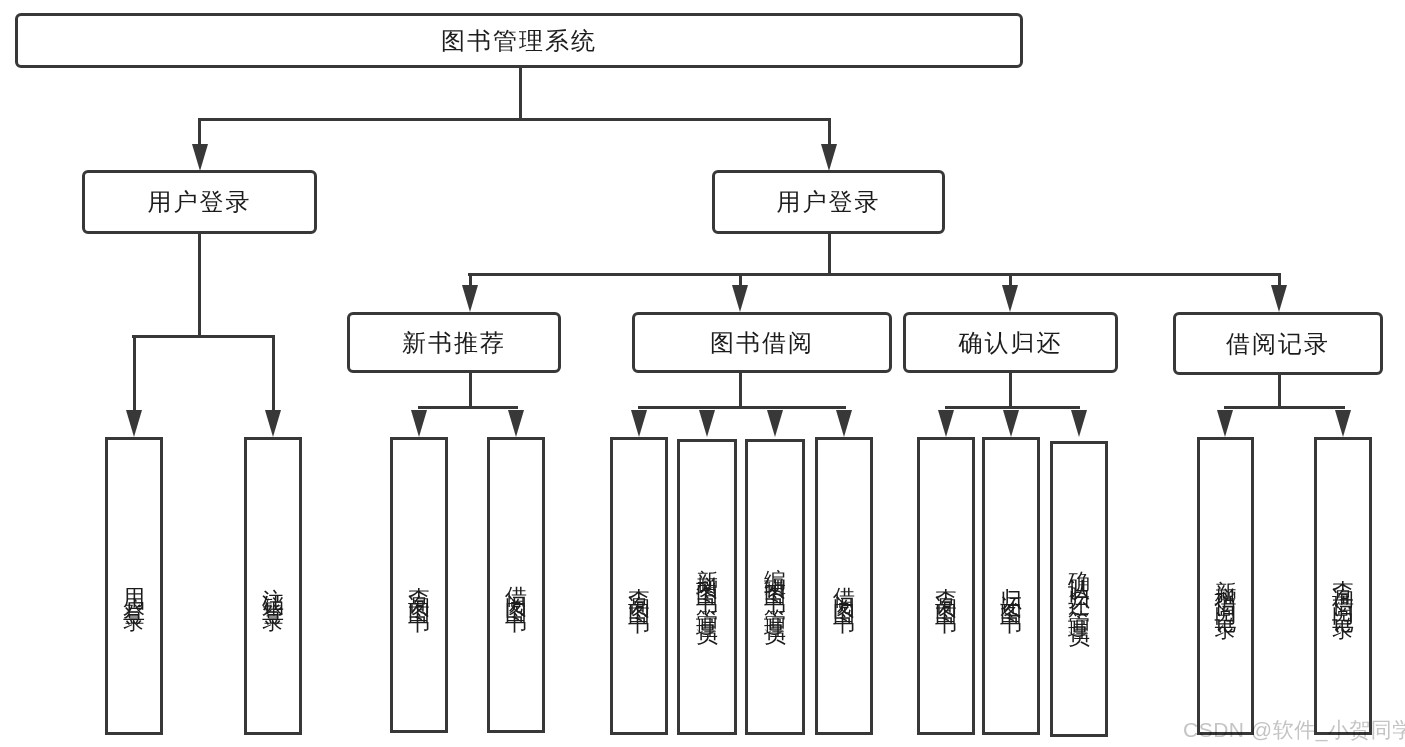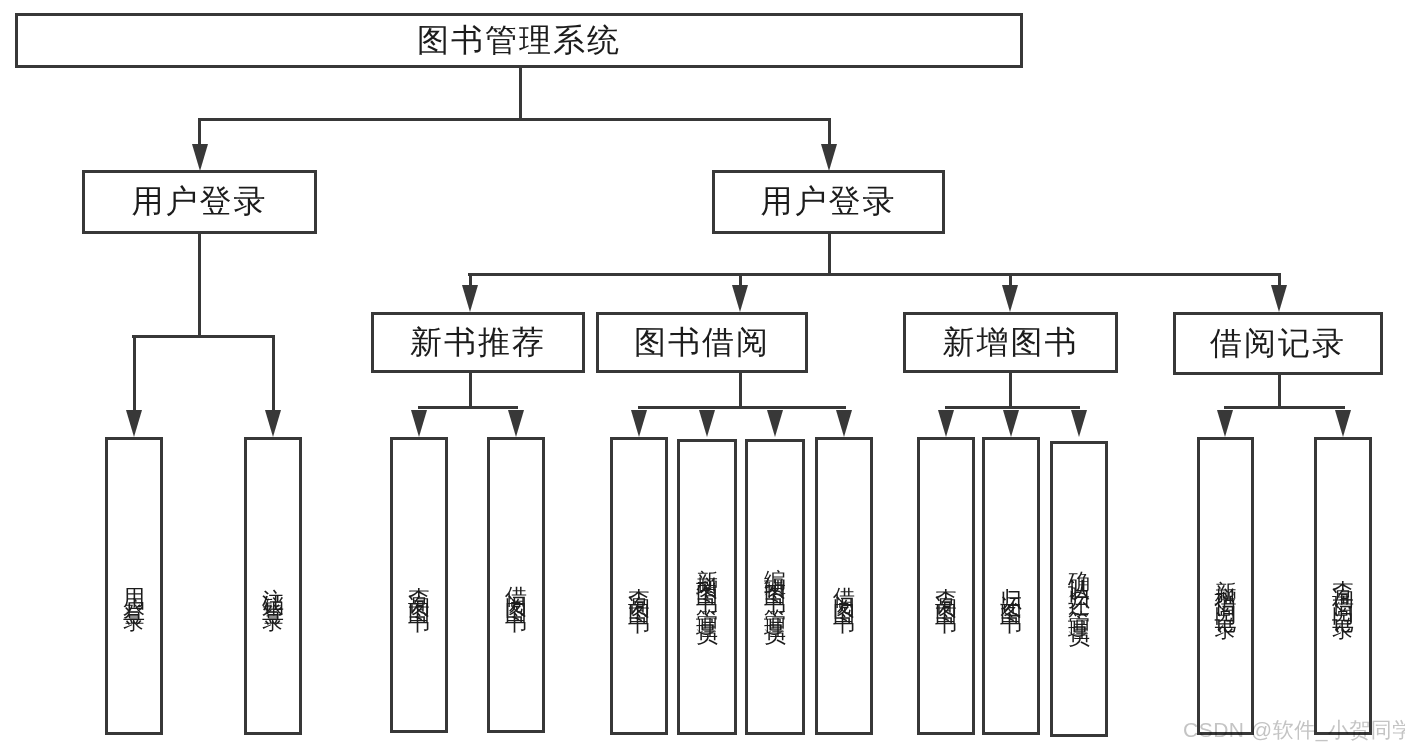--- a/index.html
+++ b/index.html
@@ -6,21 +6,21 @@
   .canvas{
     position:relative;width:1405px;height:747px;background:#ffffff;
     font-family:"Liberation Sans","DejaVu Sans",sans-serif;
     color:#1c1c1c;overflow:hidden;
   }
   .box{
     position:absolute;box-sizing:border-box;background:#ffffff;
     border:3px solid #383838;display:flex;align-items:center;justify-content:center;
     z-index:2;
   }
-  .hbox{font-size:32px;letter-spacing:2px;white-space:nowrap;}
+  .hbox{font-size:24px;letter-spacing:2px;white-space:nowrap;border-radius:6px;}
   .vbox{
     writing-mode:vertical-rl;text-orientation:mixed;
     font-size:22px;letter-spacing:8px;line-height:1;
   }
   .vline{position:absolute;width:3px;background:#383838;z-index:1;}
   .hline{position:absolute;height:3px;background:#383838;z-index:1;}
   .arrow{
     position:absolute;width:0;height:0;z-index:1;
     border-left:8px solid transparent;border-right:8px solid transparent;
     border-top:27px solid #383838;
@@ -59,23 +59,23 @@
   <div class="hline" style="left:468px;top:273px;width:813px"></div>
   <div class="vline" style="left:469px;top:273px;height:14px"></div>
   <div class="arrow" style="left:462px;top:285px"></div>
   <div class="vline" style="left:739px;top:273px;height:14px"></div>
   <div class="arrow" style="left:732px;top:285px"></div>
   <div class="vline" style="left:1009px;top:273px;height:14px"></div>
   <div class="arrow" style="left:1002px;top:285px"></div>
   <div class="vline" style="left:1278px;top:273px;height:14px"></div>
   <div class="arrow" style="left:1271px;top:285px"></div>
 
-  <div class="box hbox" style="left:371px;top:312px;width:214px;height:61px">新书推荐</div>
-  <div class="box hbox" style="left:596px;top:312px;width:212px;height:61px">图书借阅</div>
-  <div class="box hbox" style="left:903px;top:312px;width:215px;height:61px">新增图书</div>
+  <div class="box hbox" style="left:347px;top:312px;width:214px;height:61px">新书推荐</div>
+  <div class="box hbox" style="left:632px;top:312px;width:260px;height:61px">图书借阅</div>
+  <div class="box hbox" style="left:903px;top:312px;width:215px;height:61px">确认归还</div>
   <div class="box hbox" style="left:1173px;top:312px;width:210px;height:63px">借阅记录</div>
 
   <div class="vline" style="left:469px;top:373px;height:33px"></div>
   <div class="hline" style="left:418px;top:406px;width:100px"></div>
   <div class="arrow" style="left:411px;top:410px"></div>
   <div class="arrow" style="left:508px;top:410px"></div>
 
   <div class="vline" style="left:739px;top:373px;height:33px"></div>
   <div class="hline" style="left:638px;top:406px;width:208px"></div>
   <div class="arrow" style="left:631px;top:410px"></div>

